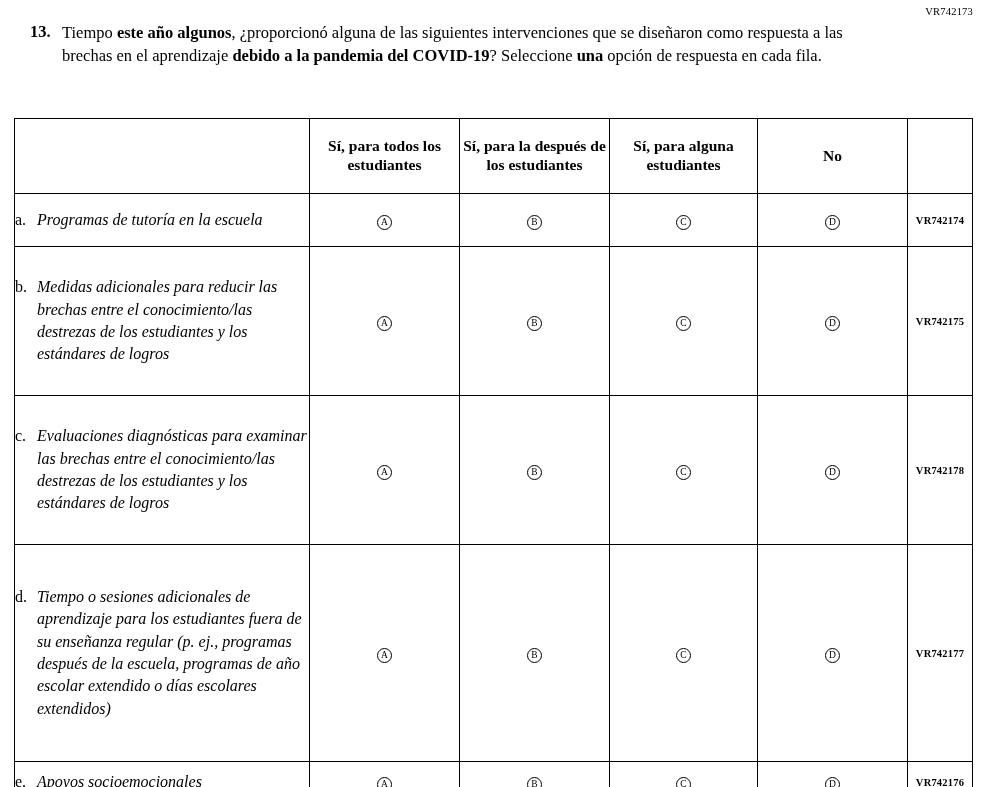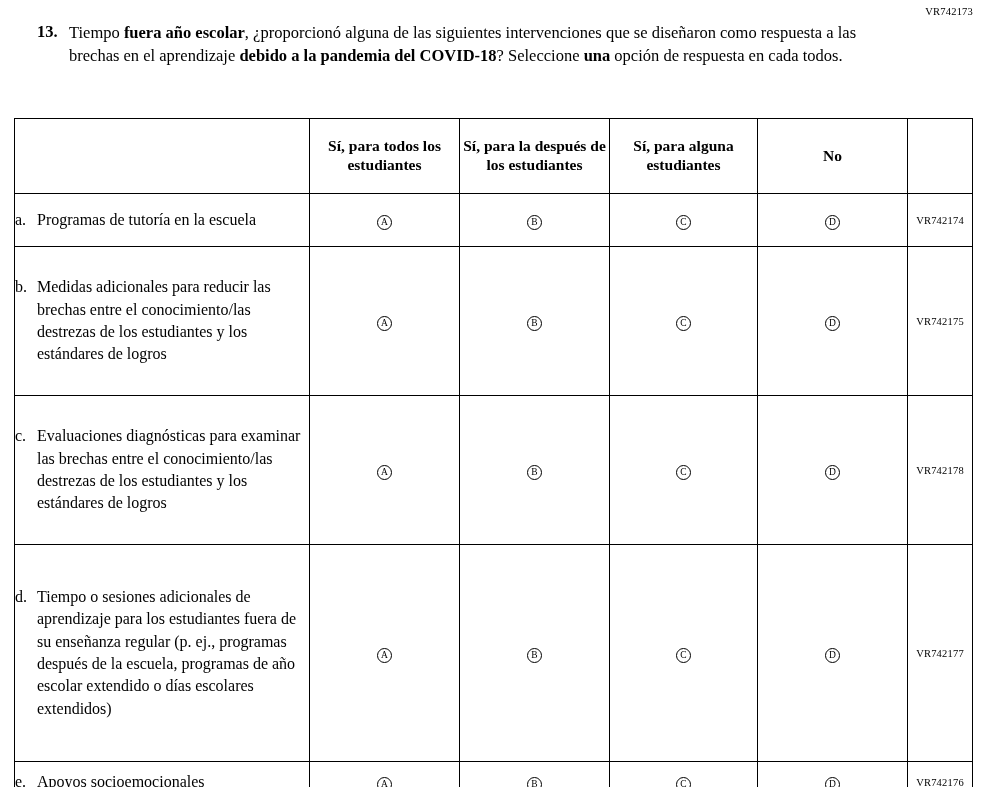--- a/index.html
+++ b/index.html
@@ -23,21 +23,21 @@
   .corner-id {
     position: absolute;
     top: 6px;
     right: 14px;
     font-family: "Liberation Serif", serif;
     font-size: 10.5px;
     letter-spacing: 0.2px;
   }
   .question-block {
     position: absolute;
-    left: 37px;
+    left: 30px;
     top: 22px;
     width: 860px;
   }
   .q-row {
     display: flex;
     align-items: flex-start;
   }
   .q-num {
     width: 32px;
     flex: 0 0 32px;
@@ -97,20 +97,21 @@
   .item-inner {
     display: flex;
     align-items: flex-start;
   }
   .item-letter {
     flex: 0 0 22px;
     width: 22px;
   }
   .item-label {
     flex: 1 1 auto;
+    font-style: italic;
   }
   td.bubble {
     text-align: center;
     vertical-align: middle;
   }
   .circle {
     display: inline-block;
     width: 15px;
     height: 15px;
     line-height: 13px;
@@ -120,39 +121,40 @@
     font-family: "Liberation Serif", serif;
     text-align: center;
     color: #000;
     box-sizing: border-box;
   }
   td.rowid {
     font-size: 10.5px;
     text-align: center;
     vertical-align: middle;
     letter-spacing: 0.2px;
+    font-weight: bold;
   }
   tr.r-a td { height: 52px; }
   tr.r-b td { height: 148px; }
   tr.r-c td { height: 148px; }
   tr.r-d td { height: 216px; }
   tr.r-e td { height: 30px; }
   tr.r-e td.item { padding-top: 5px; padding-bottom: 5px; }
 </style>
 </head>
 <body>
 
 <div class="page">
 
   <div class="corner-id">VR742173</div>
 
   <div class="question-block">
     <div class="q-row">
       <div class="q-num">13.</div>
-      <div class="q-text"><span>Tiempo </span><b>fuera año escolar</b><span>, ¿proporcionó alguna de las siguientes intervenciones que se diseñaron como respuesta a las brechas en el aprendizaje </span><b>debido a la pandemia del COVID-18</b><span>? Seleccione </span><b>una</b><span> opción de respuesta en cada todos.</span></div>
+      <div class="q-text"><span>Tiempo </span><b>este año algunos</b><span>, ¿proporcionó alguna de las siguientes intervenciones que se diseñaron como respuesta a las brechas en el aprendizaje </span><b>debido a la pandemia del COVID-19</b><span>? Seleccione </span><b>una</b><span> opción de respuesta en cada fila.</span></div>
     </div>
   </div>
 
   <div class="tbl-wrap">
     <table class="grid">
       <colgroup>
         <col class="c-item">
         <col class="c-opt">
         <col class="c-opt2">
         <col class="c-opt3">

